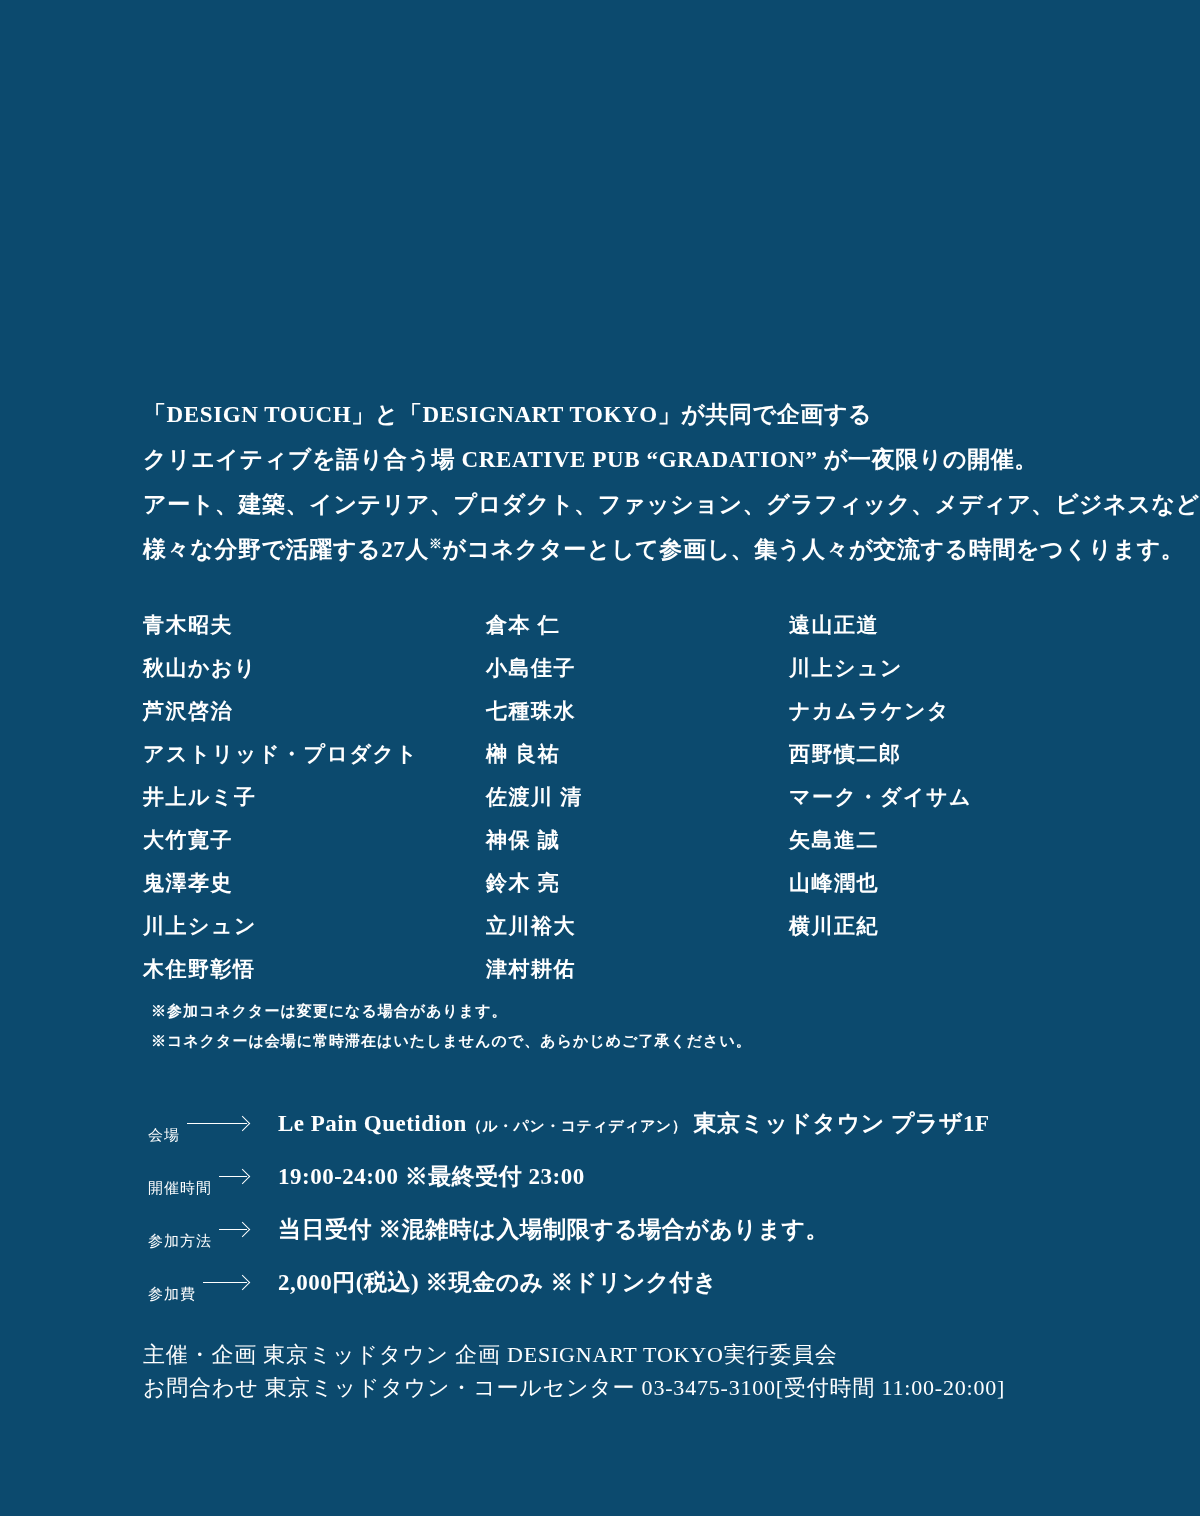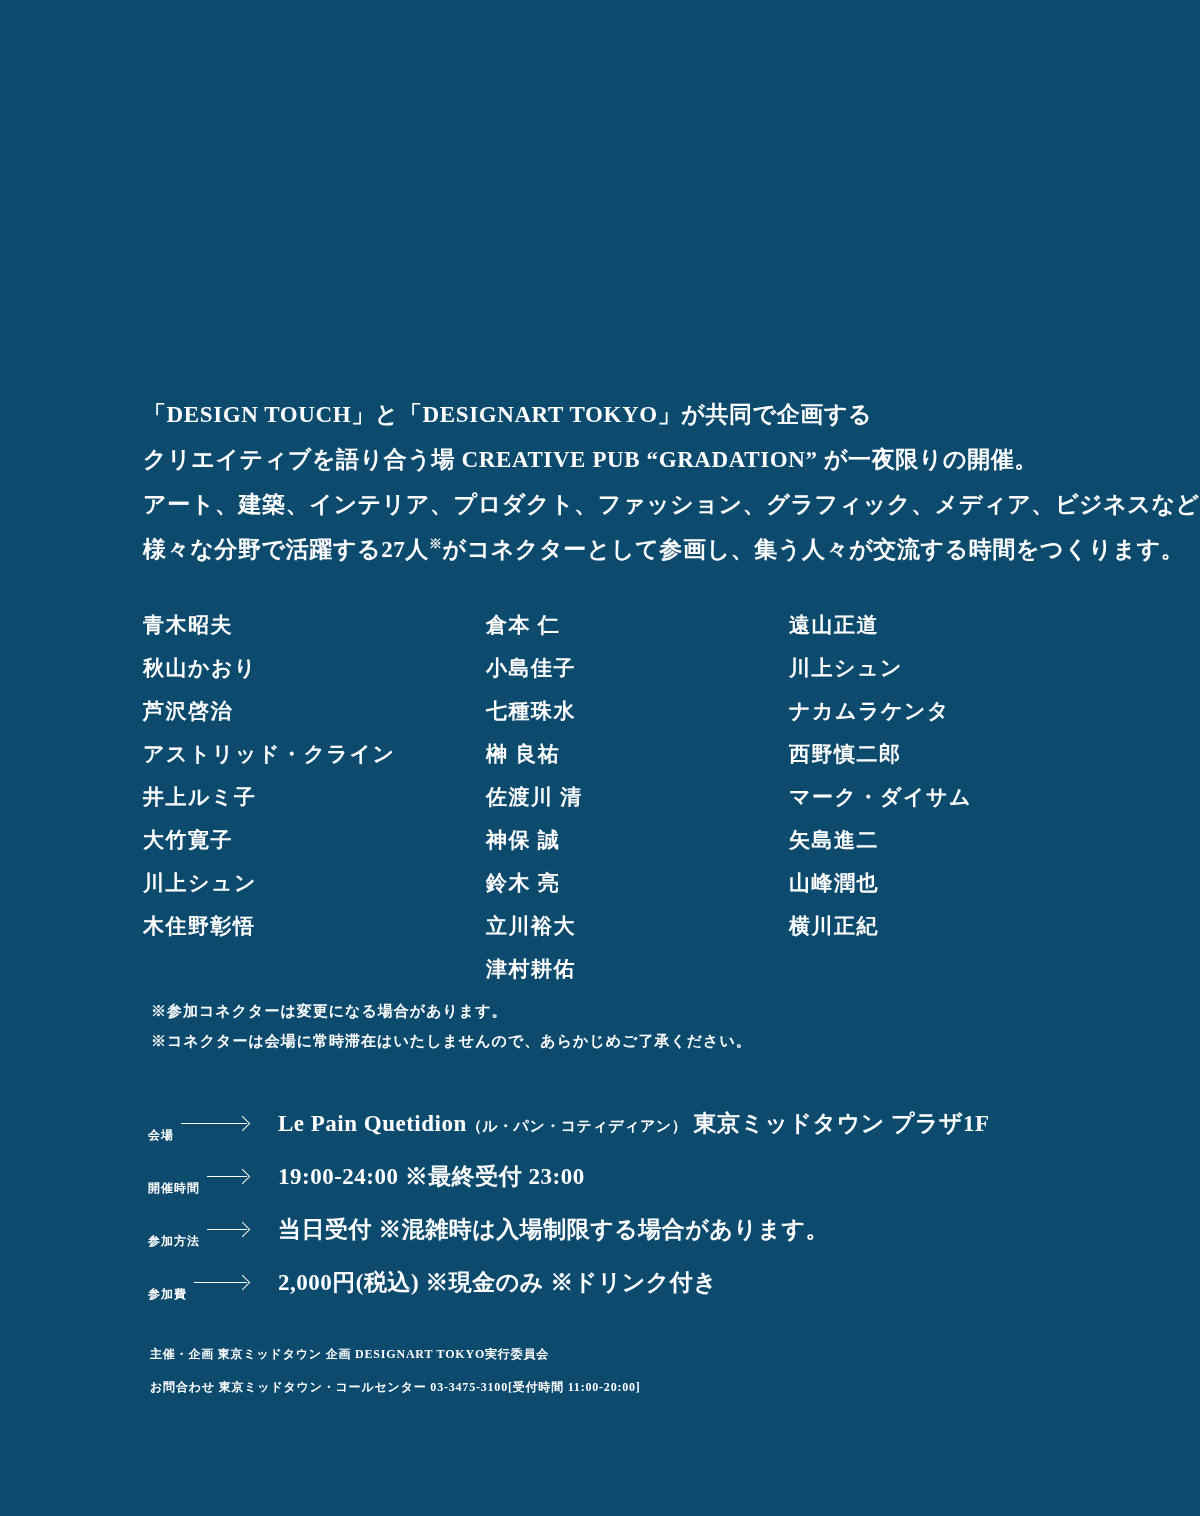--- a/index.html
+++ b/index.html
@@ -68,22 +68,22 @@
     display: flex;
     align-items: center;
   }
   .info-left {
     width: 100px;
     flex: 0 0 100px;
     display: flex;
     align-items: center;
   }
   .info-label {
-    font-size: 12px;
-    font-weight: 700;
+    font-size: 15px;
+    font-weight: 400;
     letter-spacing: 1px;
     white-space: nowrap;
     margin-top: 24px;
   }
   .arrow {
     flex: 1;
     display: flex;
     align-items: center;
     margin-left: 7px;
     min-width: 0;
@@ -106,48 +106,49 @@
     margin-left: 30px;
     font-size: 23px;
     font-weight: 600;
     letter-spacing: 0.5px;
     white-space: nowrap;
   }
   .value-small { font-size: 15px; letter-spacing: 0.5px; }
   
   .footer {
     position: absolute;
-    left: 150px;
+    left: 143px;
     top: 1338px;
-    font-size: 12px;
+    font-size: 22px;
     line-height: 33px;
-    font-weight: 700;
+    font-weight: 400;
     letter-spacing: 0.8px;
     white-space: nowrap;
   }
 </style>
 </head>
 <body>
 
 <div class="canvas">
 
   <div class="intro">
     <div>「DESIGN TOUCH」と「DESIGNART TOKYO」が共同で企画する</div>
     <div>クリエイティブを語り合う場 CREATIVE PUB “GRADATION” が一夜限りの開催。</div>
     <div>アート、建築、インテリア、プロダクト、ファッション、グラフィック、メディア、ビジネスなど</div>
     <div><span>様々な分野で活躍する27人</span><sup>※</sup><span>がコネクターとして参画し、集う人々が交流する時間をつくります。</span></div>
   </div>
 
   <div class="names-col col-0">
     <div class="name-item">青木昭夫</div>
     <div class="name-item">秋山かおり</div>
     <div class="name-item">芦沢啓治</div>
-    <div class="name-item">アストリッド・クライン</div>
+    <div class="name-item">アストリッド・プロダクト</div>
     <div class="name-item">井上ルミ子</div>
     <div class="name-item">大竹寛子</div>
+    <div class="name-item">鬼澤孝史</div>
     <div class="name-item">川上シュン</div>
     <div class="name-item">木住野彰悟</div>
   </div>
 
   <div class="names-col col-1">
     <div class="name-item">倉本 仁</div>
     <div class="name-item">小島佳子</div>
     <div class="name-item">七種珠水</div>
     <div class="name-item">榊 良祐</div>
     <div class="name-item">佐渡川 清</div>

